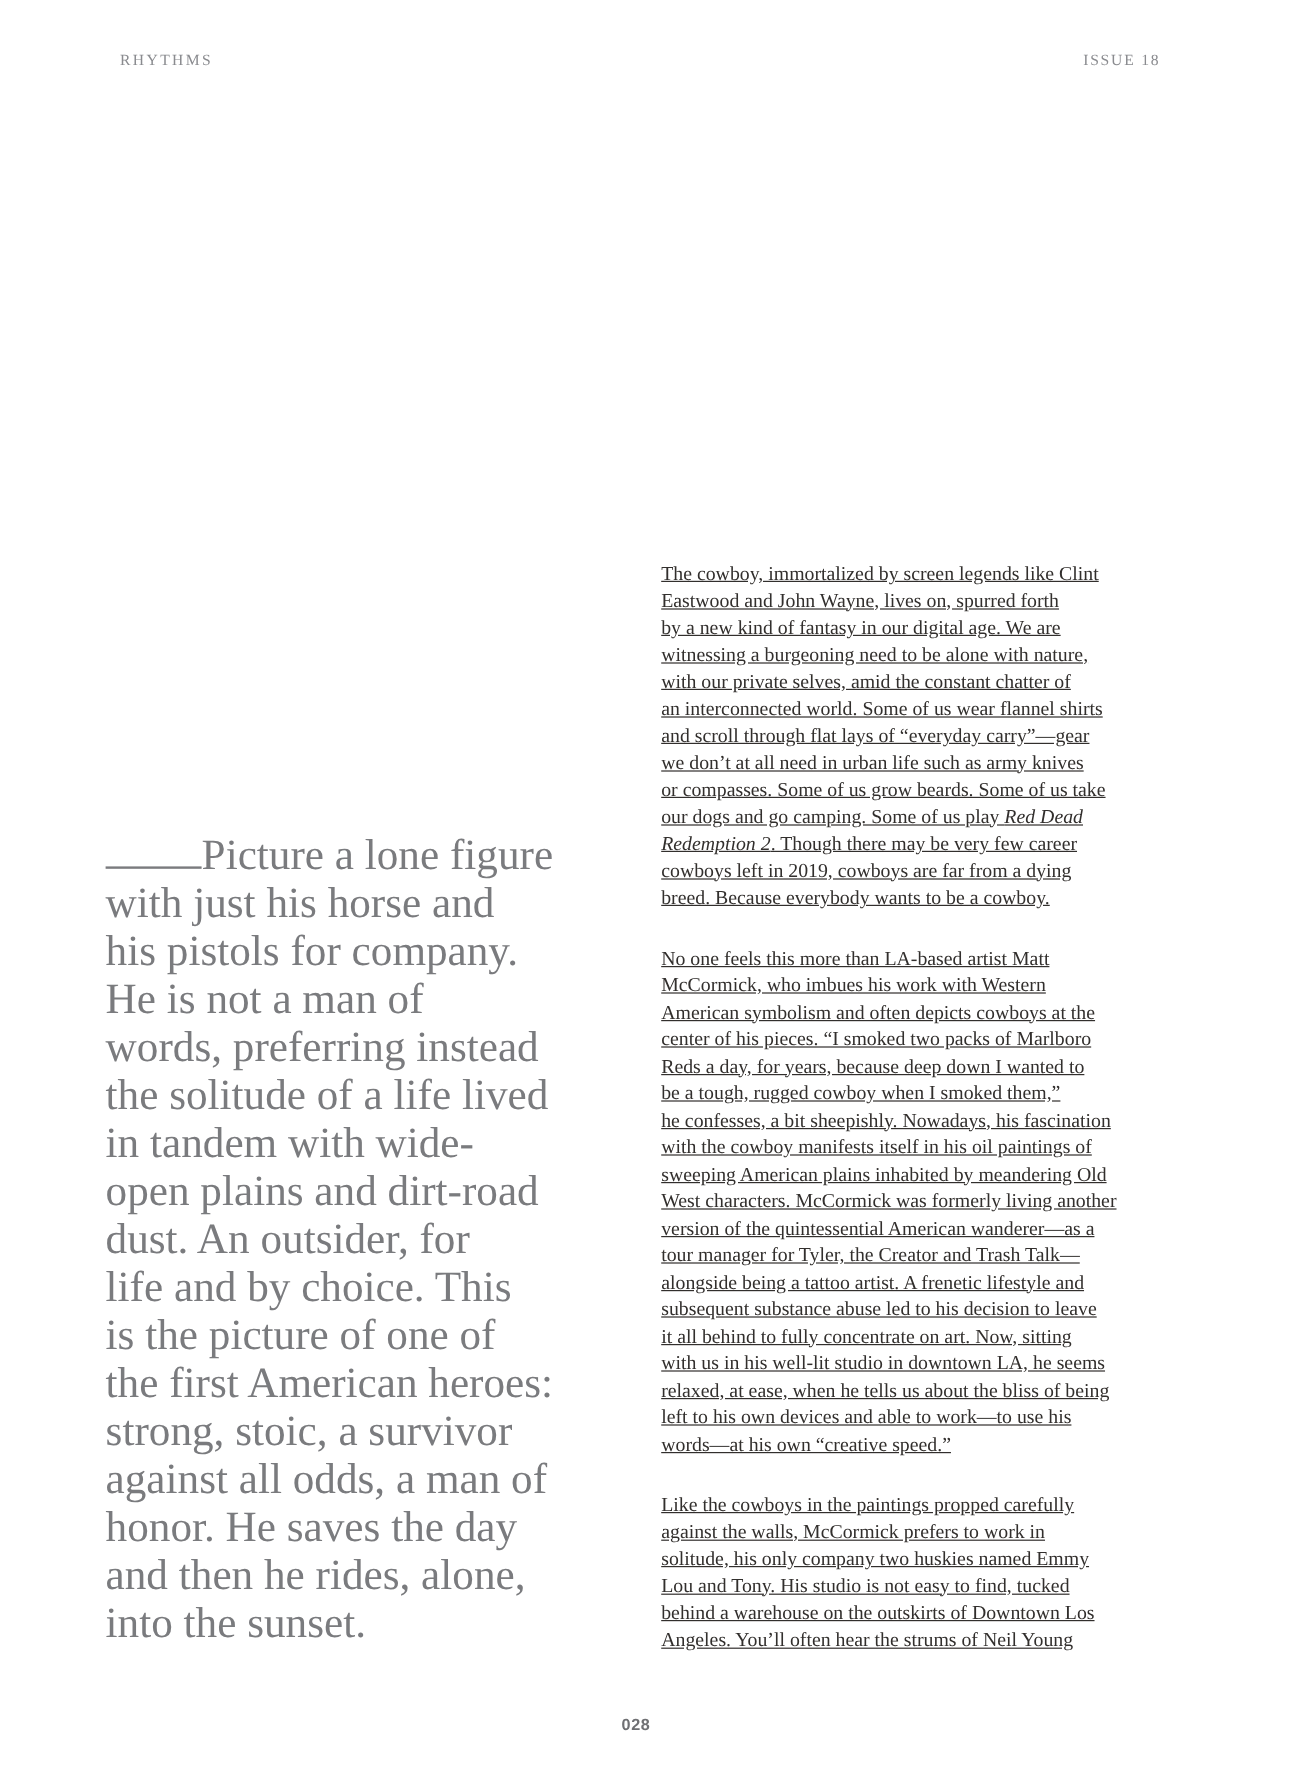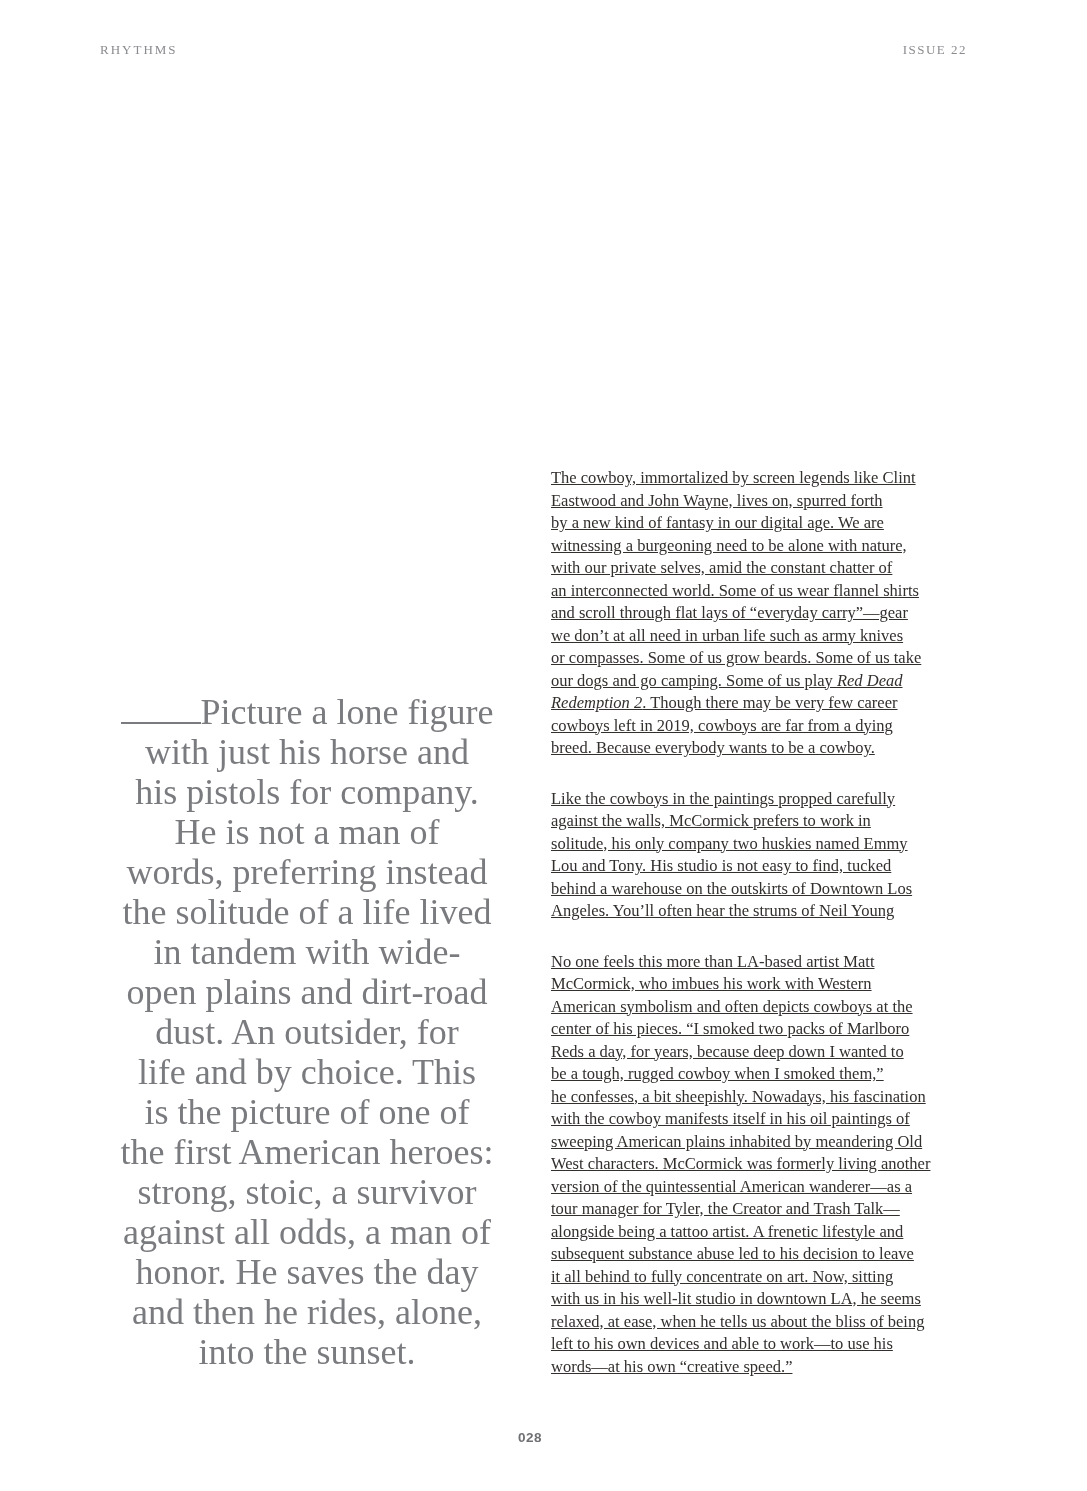--- a/index.html
+++ b/index.html
@@ -23,21 +23,21 @@
     color: #8a8b8f;
   }
   .running-head.left { left: 100px; }
   .running-head.right { right: 120px; letter-spacing: 1.5px; }
 
   .pullquote {
     position: absolute;
     left: 88px;
     top: 692px;
     width: 438px;
-    text-align: center;
+    text-align: left;
     font-size: 36px;
     line-height: 40px;
     color: #7a7b7e;
     white-space: pre-line;
   }
   .pullquote .qrule {
     display: inline-block;
     width: 80px;
     height: 2px;
     border-bottom: 2.5px solid #7a7b7e;
@@ -73,21 +73,21 @@
     color: #6f7073;
   }
 </style>
 </head>
 <body>
 
 <div class="page">
 
   <span class="running-head left">RHYTHMS</span>
 
-  <span class="running-head right">ISSUE 22</span>
+  <span class="running-head right">ISSUE 18</span>
 
   <div class="pullquote"><span class="qrule"></span><span>Picture a lone figure
 with just his horse and
 his pistols for company.
 He is not a man of
 words, preferring instead
 the solitude of a life lived
 in tandem with wide-
 open plains and dirt-road
 dust. An outsider, for
@@ -107,42 +107,42 @@
 witnessing a burgeoning need to be alone with nature,
 with our private selves, amid the constant chatter of
 an interconnected world. Some of us wear flannel shirts
 and scroll through flat lays of “everyday carry”—gear
 we don’t at all need in urban life such as army knives
 or compasses. Some of us grow beards. Some of us take
 our dogs and go camping. Some of us play </span><em>Red Dead
 Redemption 2</em><span>. Though there may be very few career
 cowboys left in 2019, cowboys are far from a dying
 breed. Because everybody wants to be a cowboy.</span></p>
-    <p>Like the cowboys in the paintings propped carefully
-against the walls, McCormick prefers to work in
-solitude, his only company two huskies named Emmy
-Lou and Tony. His studio is not easy to find, tucked
-behind a warehouse on the outskirts of Downtown Los
-Angeles. You’ll often hear the strums of Neil Young</p>
     <p>No one feels this more than LA-based artist Matt
 McCormick, who imbues his work with Western
 American symbolism and often depicts cowboys at the
 center of his pieces. “I smoked two packs of Marlboro
 Reds a day, for years, because deep down I wanted to
 be a tough, rugged cowboy when I smoked them,”
 he confesses, a bit sheepishly. Nowadays, his fascination
 with the cowboy manifests itself in his oil paintings of
 sweeping American plains inhabited by meandering Old
 West characters. McCormick was formerly living another
 version of the quintessential American wanderer—as a
 tour manager for Tyler, the Creator and Trash Talk—
 alongside being a tattoo artist. A frenetic lifestyle and
 subsequent substance abuse led to his decision to leave
 it all behind to fully concentrate on art. Now, sitting
 with us in his well-lit studio in downtown LA, he seems
 relaxed, at ease, when he tells us about the bliss of being
 left to his own devices and able to work—to use his
 words—at his own “creative speed.”</p>
+    <p>Like the cowboys in the paintings propped carefully
+against the walls, McCormick prefers to work in
+solitude, his only company two huskies named Emmy
+Lou and Tony. His studio is not easy to find, tucked
+behind a warehouse on the outskirts of Downtown Los
+Angeles. You’ll often hear the strums of Neil Young</p>
   </div>
 
   <div class="page-number">028</div>
 
 </div>
 
 </body></html>

